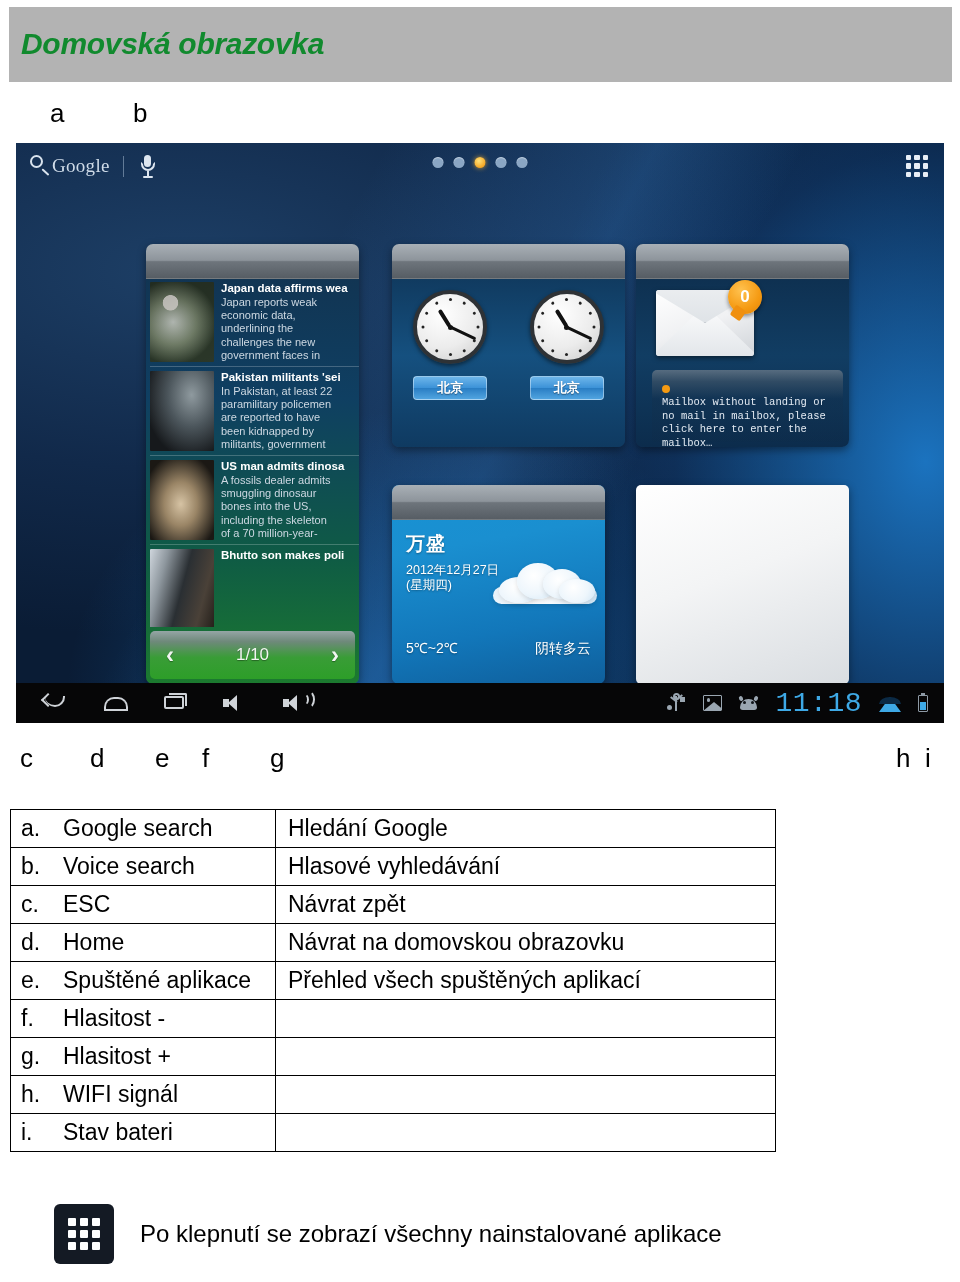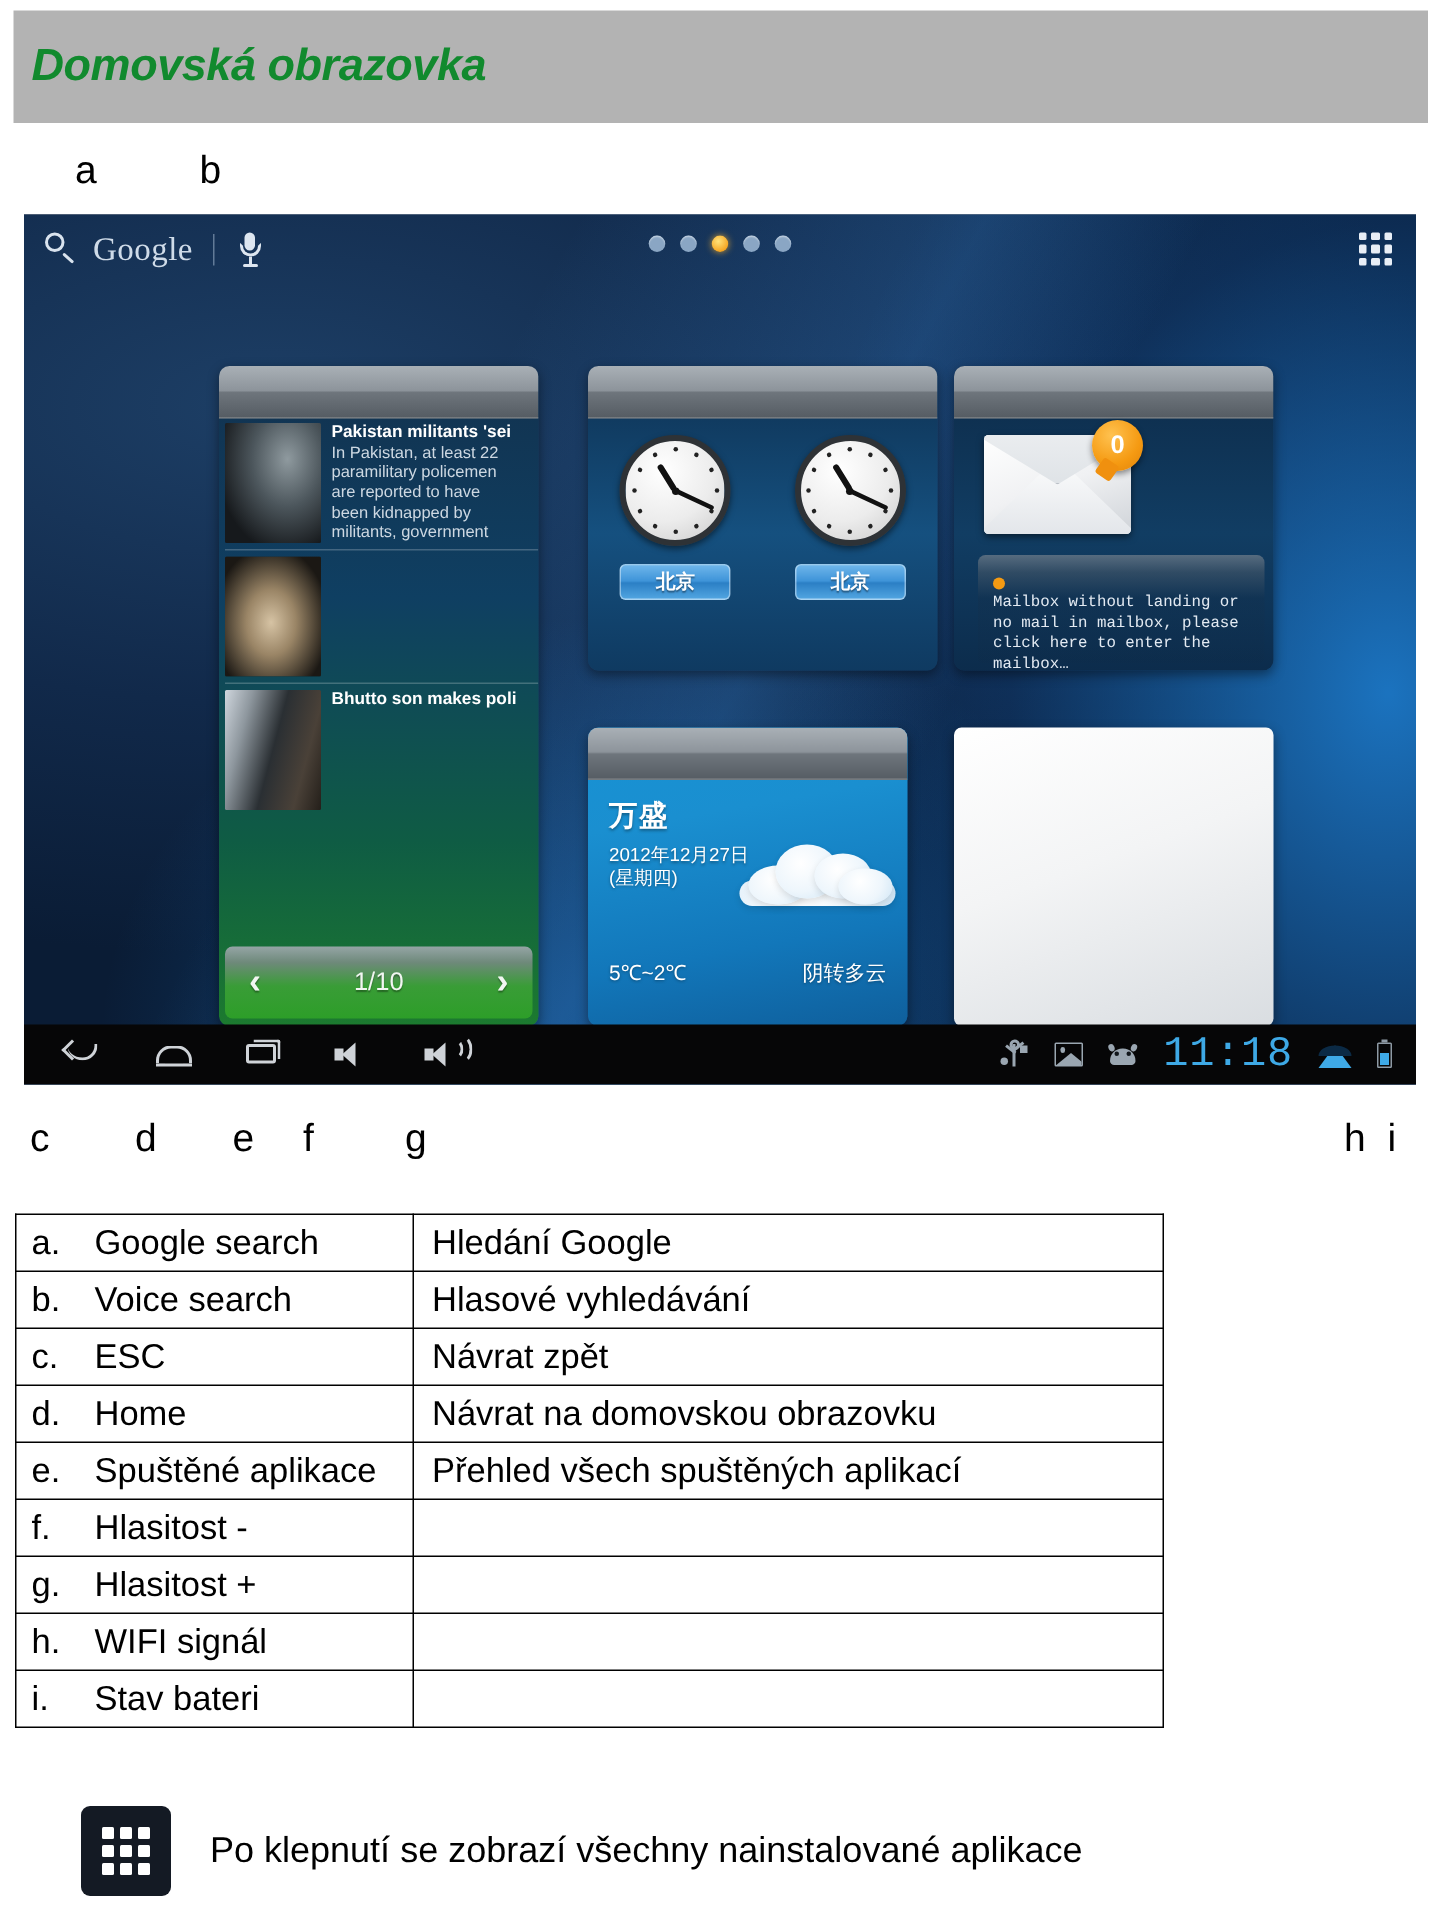--- a/index.html
+++ b/index.html
@@ -106,23 +106,22 @@
     content: "";
     position: absolute;
     left: 12px; top: 13px;
     width: 9px; height: 2.4px;
     background: #d9e3ee;
     transform: rotate(42deg);
     transform-origin: left center;
     border-radius: 2px;
   }
   .g-word {
-    margin-left: 10px;
     font-family: "Liberation Serif", serif;
-    font-size: 22px;
+    font-size: 19px;
     color: #cfdbe8;
     letter-spacing: 0.3px;
   }
   .g-divider {
     margin-left: 13px;
     width: 1px;
     height: 21px;
     background: rgba(190,210,230,0.45);
   }
   .mic-icon {
@@ -822,37 +821,60 @@
         <i></i>
     </div>
   </div>
 
   <div class="widgets">
 
     <div class="widget news-widget">
       <div class="widget-header"></div>
       <div class="news-list">
 
+        <div class="news-item">
+          <div class="news-thumb thumb-1"></div>
+          <div class="news-text">
+            <div class="news-title">Japan data affirms wea</div>
+            <div class="news-snippet">
+              <span>Japan reports weak</span>
+              <span>economic data,</span>
+              <span>underlining the</span>
+              <span>challenges the new</span>
+              <span>government faces in</span>
+            </div>
+          </div>
+        </div>
 
         <div class="news-item">
           <div class="news-thumb thumb-2"></div>
           <div class="news-text">
             <div class="news-title">Pakistan militants 'sei</div>
             <div class="news-snippet">
               <span>In Pakistan, at least 22</span>
               <span>paramilitary policemen</span>
               <span>are reported to have</span>
               <span>been kidnapped by</span>
               <span>militants, government</span>
             </div>
           </div>
         </div>
 
         <div class="news-item">
           <div class="news-thumb thumb-3"></div>
+          <div class="news-text">
+            <div class="news-title">US man admits dinosa</div>
+            <div class="news-snippet">
+              <span>A fossils dealer admits</span>
+              <span>smuggling dinosaur</span>
+              <span>bones into the US,</span>
+              <span>including the skeleton</span>
+              <span>of a 70 million-year-</span>
+            </div>
+          </div>
         </div>
 
         <div class="news-item" style="border-bottom:none;">
           <div class="news-thumb thumb-4"></div>
           <div class="news-text">
             <div class="news-title">Bhutto son makes poli</div>
           </div>
         </div>
 
       </div>

